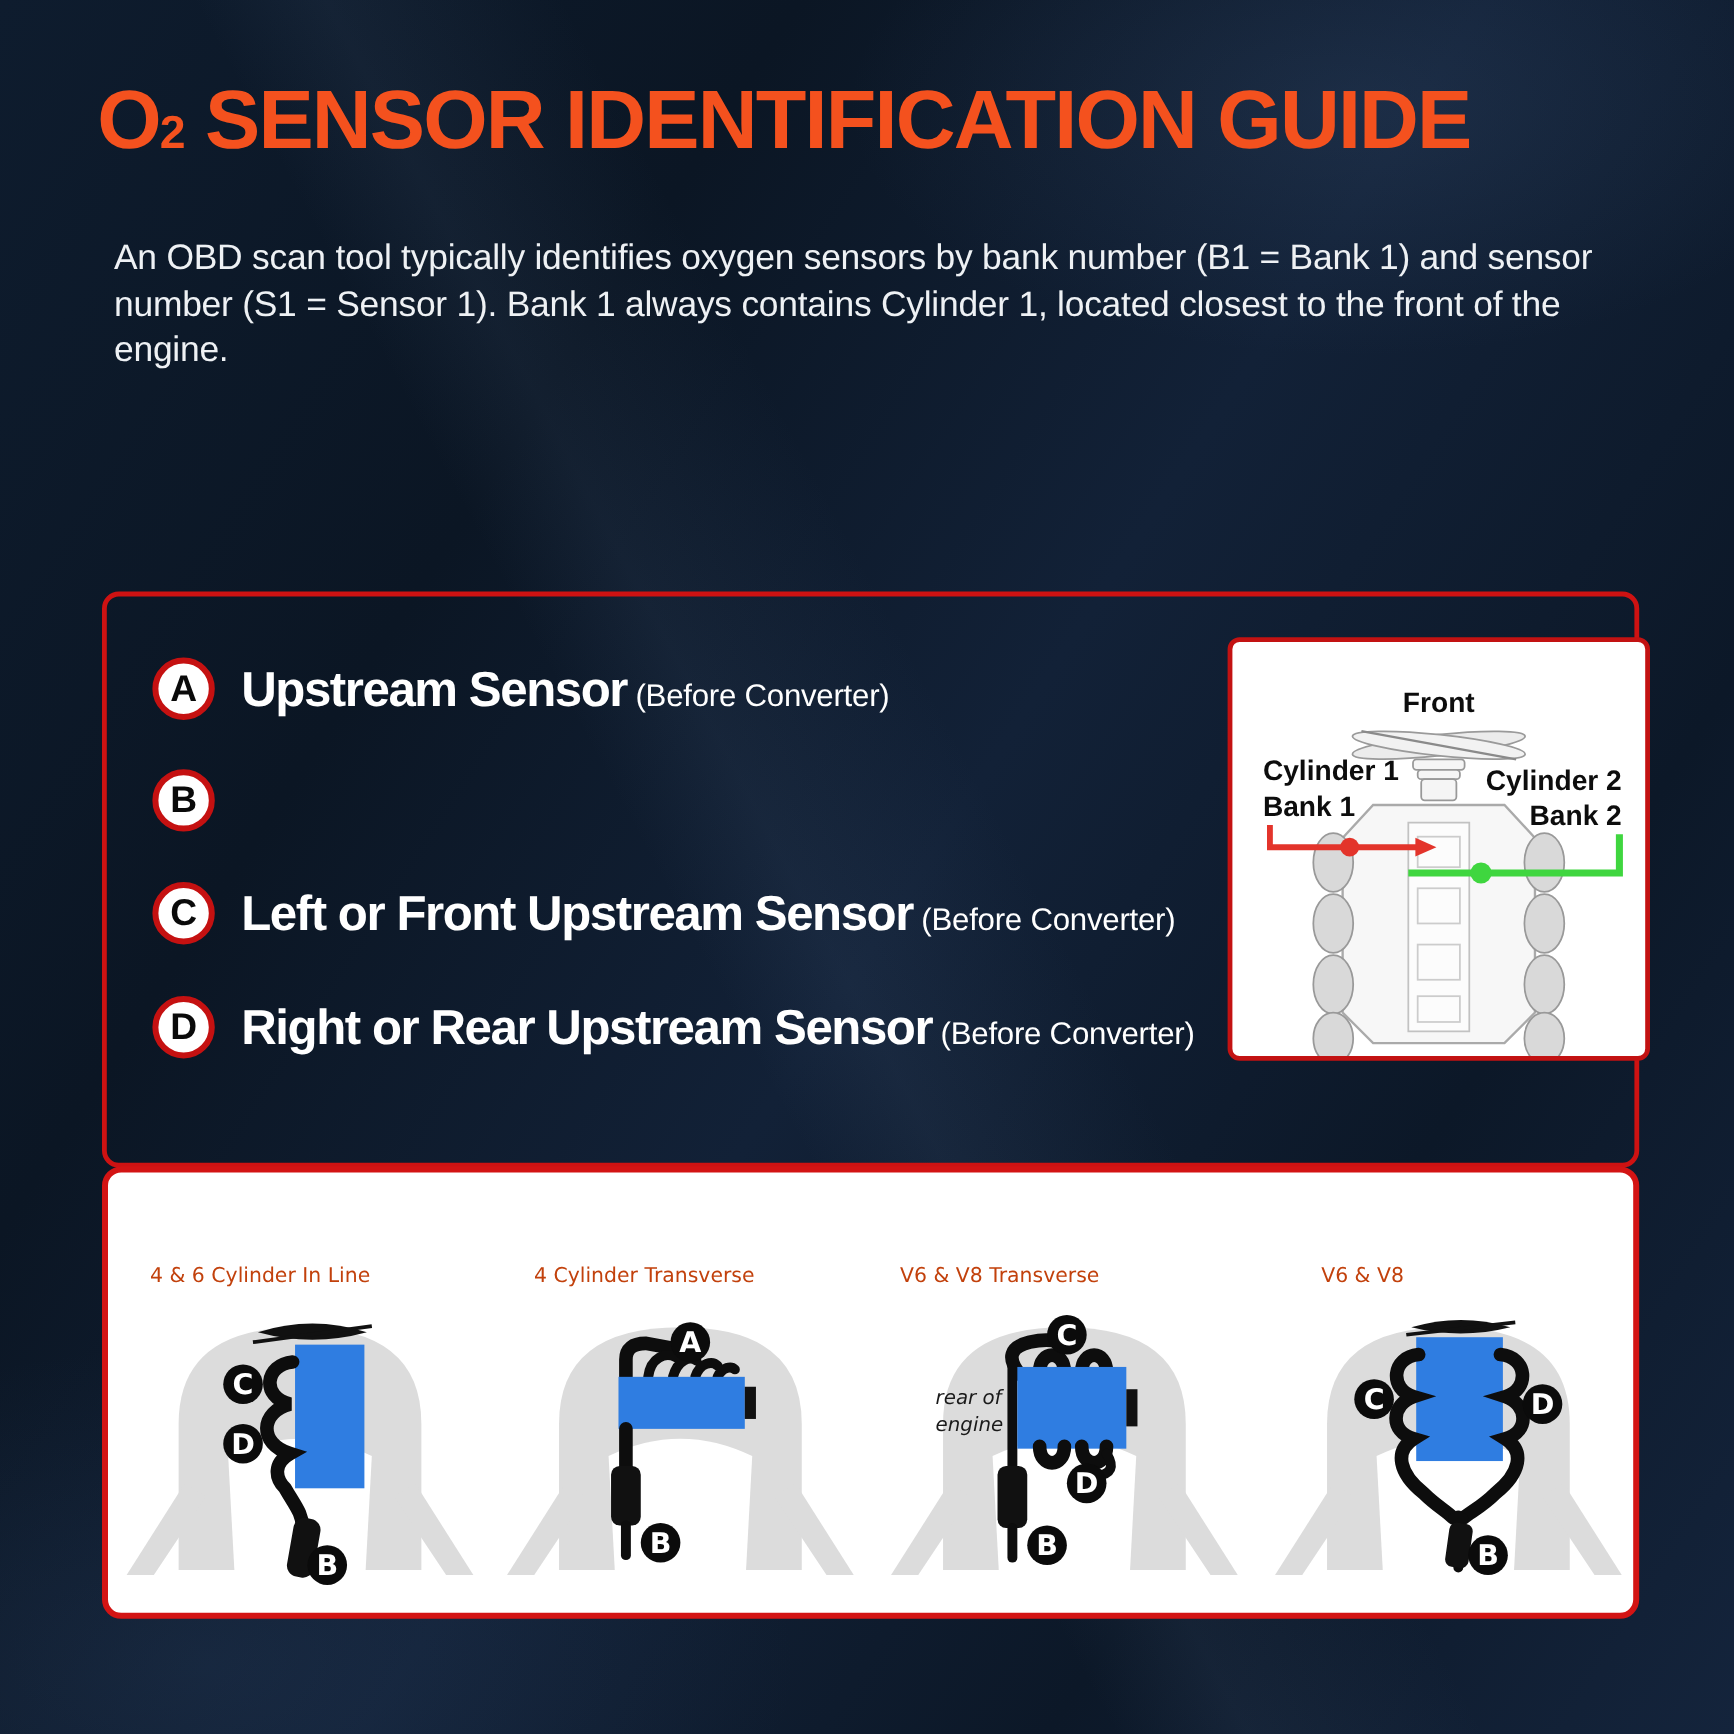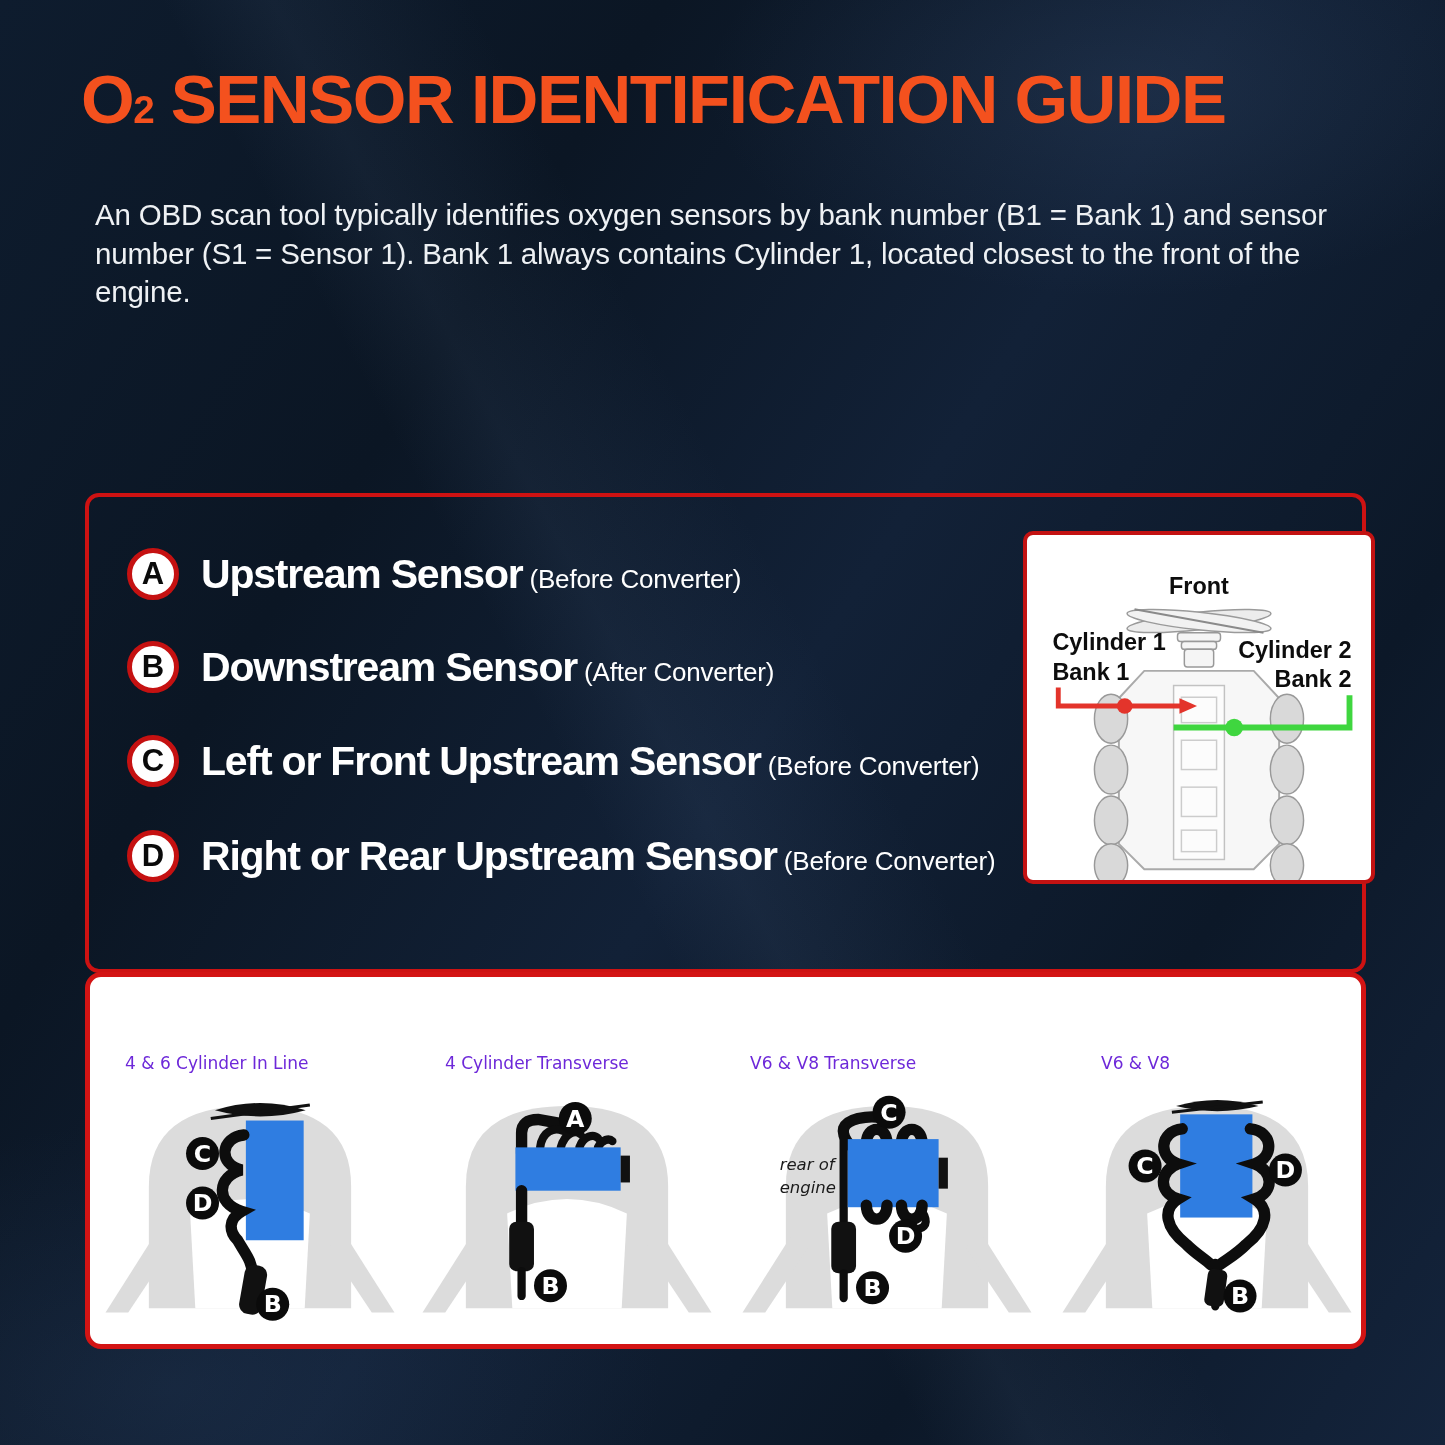--- a/index.html
+++ b/index.html
@@ -31,21 +31,21 @@
   .legend-text{margin-left:22px;color:#fff;white-space:nowrap;}
   .legend-label{font-size:41px;font-weight:bold;letter-spacing:-1.2px;}
   .legend-note{font-size:26px;font-weight:400;margin-left:7px;letter-spacing:-0.2px;}
   
   .engine-card{position:absolute;left:915px;top:34px;width:352px;height:353px;
     box-sizing:border-box;background:#fff;border:4px solid #c31212;border-radius:10px;margin-left:19px;}
   .engine-card svg{position:absolute;inset:0;width:100%;height:100%;}
   
   .layout-panel{position:absolute;left:85px;top:972px;width:1281px;height:377px;
     box-sizing:border-box;background:#fff;border:5px solid #d31414;border-radius:16px;}
-  .fig-title{position:absolute;top:76px;margin:0;color:#6d28d9;font-size:17px;
+  .fig-title{position:absolute;top:76px;margin:0;color:#c2410c;font-size:17px;
     font-family:"DejaVu Sans",sans-serif;white-space:nowrap;}
   .t1{left:35px;}.t2{left:355px;}.t3{left:638px;margin-left:22px;}.t4{left:995px;margin-left:16px;}
   .fig-svg{position:absolute;top:94px;width:310px;height:258px;}
   .s1{left:5px;}.s2{left:322px;}.s3{left:642px;}.s4{left:962px;}
   
   svg text{font-family:"DejaVu Sans",sans-serif;}
   .pipe{stroke:#0d0d0d;stroke-width:11;fill:none;stroke-linecap:round;}
   .pipe-thin{stroke:#0d0d0d;stroke-width:8;fill:none;stroke-linecap:round;}
   .bletter{fill:#fff;font-weight:bold;font-size:23px;text-anchor:middle;}
   .card-label{font-weight:bold;font-size:24px;fill:#0d0d0d;font-family:"Liberation Sans",sans-serif;}
@@ -62,21 +62,20 @@
 
   <section class="legend-box">
 
     <div class="legend-row row-a">
       <span class="badge">A</span>
       <span class="legend-text"><span class="legend-label">Upstream Sensor</span><span class="legend-note">(Before Converter)</span></span>
     </div>
 
     <div class="legend-row row-b">
       <span class="badge">B</span>
-      <span class="legend-text"><span class="legend-label">Downstream Sensor</span><span class="legend-note">(After Converter)</span></span>
     </div>
 
     <div class="legend-row row-c">
       <span class="badge">C</span>
       <span class="legend-text"><span class="legend-label">Left or Front Upstream Sensor</span><span class="legend-note">(Before Converter)</span></span>
     </div>
 
     <div class="legend-row row-d">
       <span class="badge">D</span>
       <span class="legend-text"><span class="legend-label">Right or Rear Upstream Sensor</span><span class="legend-note">(Before Converter)</span></span>

